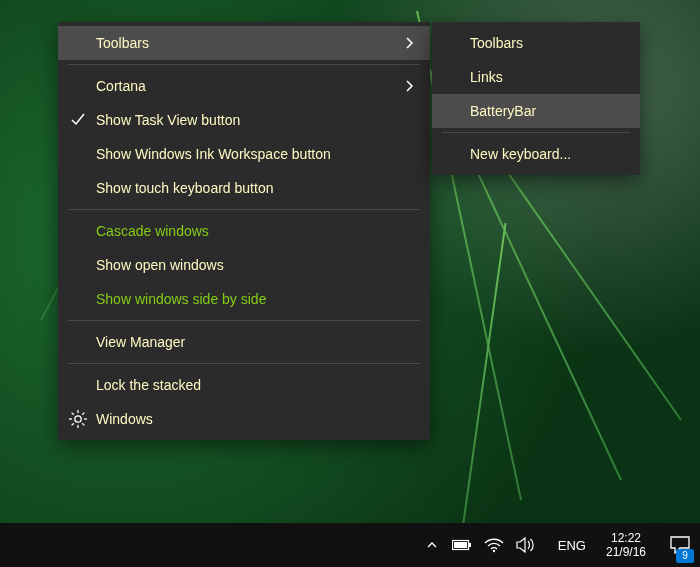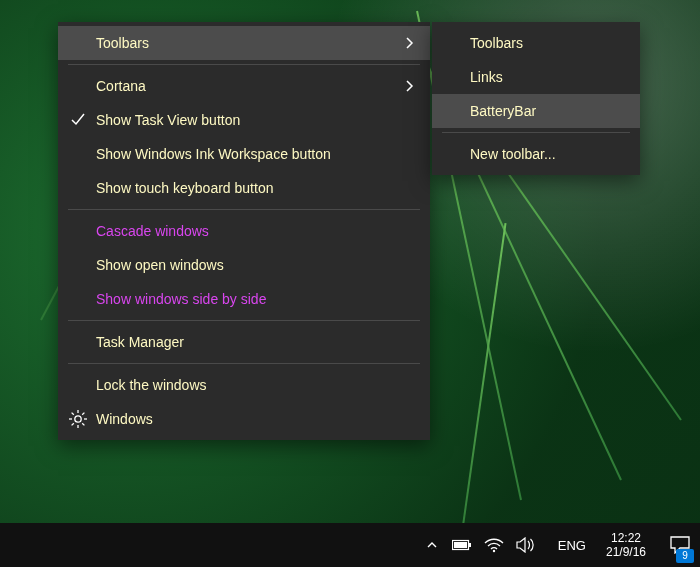--- a/index.html
+++ b/index.html
@@ -52,21 +52,21 @@
     height: 34px;
     line-height: 34px;
     padding: 0 38px 0 38px;
     color: #fef9c3;
     white-space: nowrap;
   }
   .menu-item.highlight {
     background: #4c4c4c;
   }
   .menu-item.disabled {
-    color: #d946ef;
+    color: #84cc16;
   }
   .menu-sep {
     height: 1px;
     background: #4a4a4a;
     margin: 4px 10px;
   }
   .menu-item .check {
     position: absolute;
     left: 10px;
     top: 0;
@@ -220,27 +220,27 @@
   <div class="menu-item">
     <span>Show open windows</span>
   </div>
   <div class="menu-item disabled">
     <span>Show windows side by side</span>
   </div>
 
   <div class="menu-sep"></div>
 
   <div class="menu-item">
-    <span>Task Manager</span>
-  </div>
-
-  <div class="menu-sep"></div>
-
-  <div class="menu-item">
-    <span>Lock the windows</span>
+    <span>View Manager</span>
+  </div>
+
+  <div class="menu-sep"></div>
+
+  <div class="menu-item">
+    <span>Lock the stacked</span>
   </div>
 
   <div class="menu-item">
     <span class="gear">
       <svg width="20" height="20" viewBox="0 0 20 20">
         <circle cx="10" cy="10" r="3.2" stroke="#ffffff" stroke-width="1.3" fill="none"></circle>
         <g stroke="#ffffff" stroke-width="1.3">
           <line x1="10" y1="1" x2="10" y2="4"></line>
           <line x1="10" y1="16" x2="10" y2="19"></line>
           <line x1="1" y1="10" x2="4" y2="10"></line>
@@ -263,21 +263,21 @@
   <div class="menu-item">
     <span>Links</span>
   </div>
   <div class="menu-item highlight">
     <span>BatteryBar</span>
   </div>
 
   <div class="menu-sep"></div>
 
   <div class="menu-item">
-    <span>New toolbar...</span>
+    <span>New keyboard...</span>
   </div>
 </div>
 
 <div class="taskbar">
   <div class="tray">
 
     <div class="tray-arrow">
       <svg width="12" height="12" viewBox="0 0 12 12">
           <path d="M2 8 L6 4 L10 8" stroke="#ffffff" stroke-width="1.4" fill="none"></path>
         </svg>

